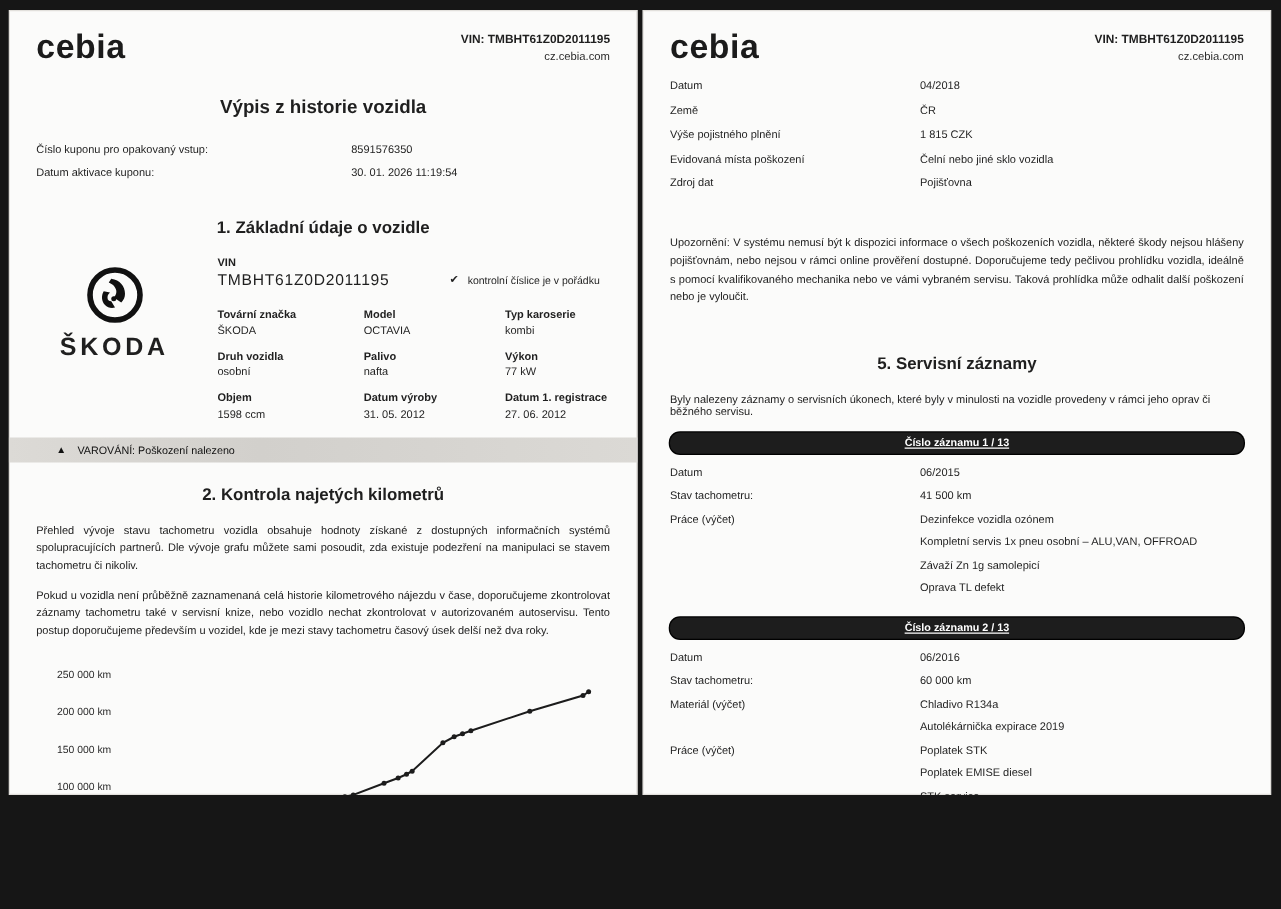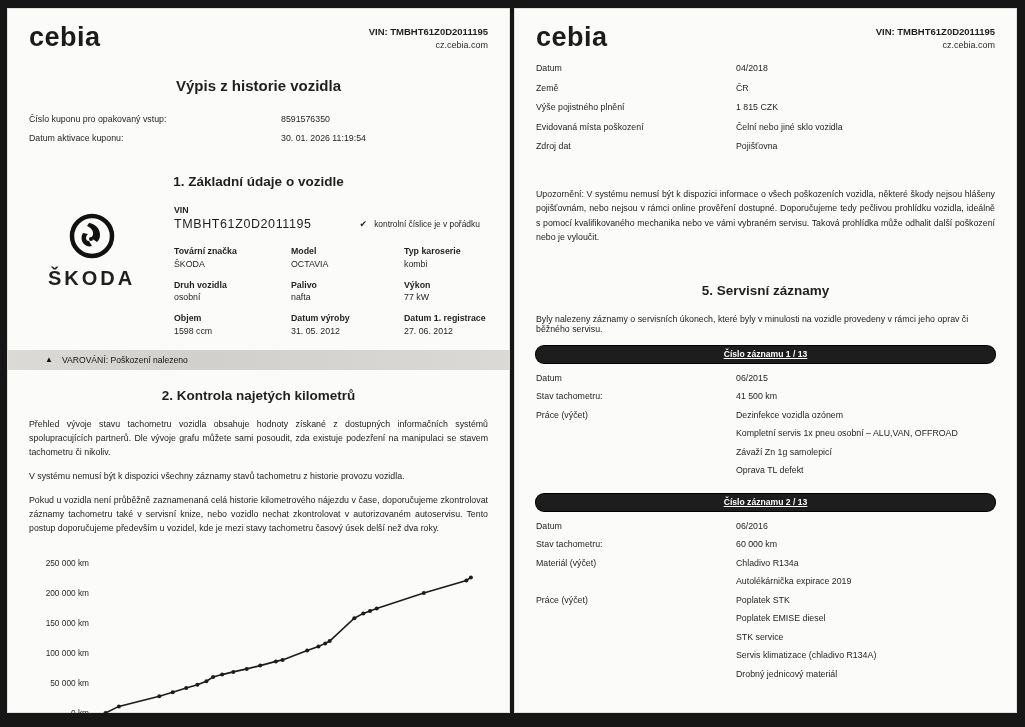--- a/index.html
+++ b/index.html
@@ -5,21 +5,21 @@
   * { margin:0; padding:0; box-sizing:border-box; }
   html,body { width:1025px; height:727px; }
   body {
     background:#161616;
     font-family:"Liberation Sans","DejaVu Sans",sans-serif;
     color:#1f1f1f;
     overflow:hidden;
   }
   .canvas { display:flex; gap:4px; padding:8px 7px 0 7px; width:1025px; height:727px; }
   .page {
-    width:503px; height:705px; background:#fbfbfa;
+    width:503px; height:628px; background:#fbfbfa;
     padding:0 22px; display:flex; flex-direction:column;
     overflow:hidden; position:relative;
     box-shadow:inset 0 0 0 1px #e2e0dc;
   }
   
   .page-header { display:flex; justify-content:space-between; align-items:flex-start; padding-top:16px; }
   .logo { font-size:27px; font-weight:700; letter-spacing:.5px; color:#1b1b1b; line-height:1; }
   .header-right { text-align:right; line-height:1.35; padding-top:2px; }
   .hvin { font-size:9.5px; font-weight:700; }
   .hsite { font-size:9px; color:#2a2a2a; }
@@ -179,21 +179,20 @@
 
     <div class="warning">
       <span class="tri">▲</span>
       <span>VAROVÁNÍ: Poškození nalezeno</span>
     </div>
 
     <h2 class="sec-title sec2-title">2. Kontrola najetých kilometrů</h2>
 
     <div class="paras" id="mileage-paragraphs">
         <p class="para">Přehled vývoje stavu tachometru vozidla obsahuje hodnoty získané z dostupných informačních systémů spolupracujících partnerů. Dle vývoje grafu můžete sami posoudit, zda existuje podezření na manipulaci se stavem tachometru či nikoliv.</p>
-        <p class="para short">V systému nemusí být k dispozici všechny záznamy stavů tachometru z historie provozu vozidla.</p>
         <p class="para">Pokud u vozidla není průběžně zaznamenaná celá historie kilometrového nájezdu v čase, doporučujeme zkontrolovat záznamy tachometru také v servisní knize, nebo vozidlo nechat zkontrolovat v autorizovaném autoservisu. Tento postup doporučujeme především u vozidel, kde je mezi stavy tachometru časový úsek delší než dva roky.</p>
       </div>
 
     <div class="chart-wrap" id="chart"><svg width="486" height="198" viewBox="0 0 486 198">
           <text x="70" y="169" text-anchor="end" class="tick">0 km</text>
           <text x="70" y="139" text-anchor="end" class="tick">50 000 km</text>
           <text x="70" y="109" text-anchor="end" class="tick">100 000 km</text>
           <text x="70" y="79" text-anchor="end" class="tick">150 000 km</text>
           <text x="70" y="49" text-anchor="end" class="tick">200 000 km</text>
           <text x="70" y="19" text-anchor="end" class="tick">250 000 km</text>

